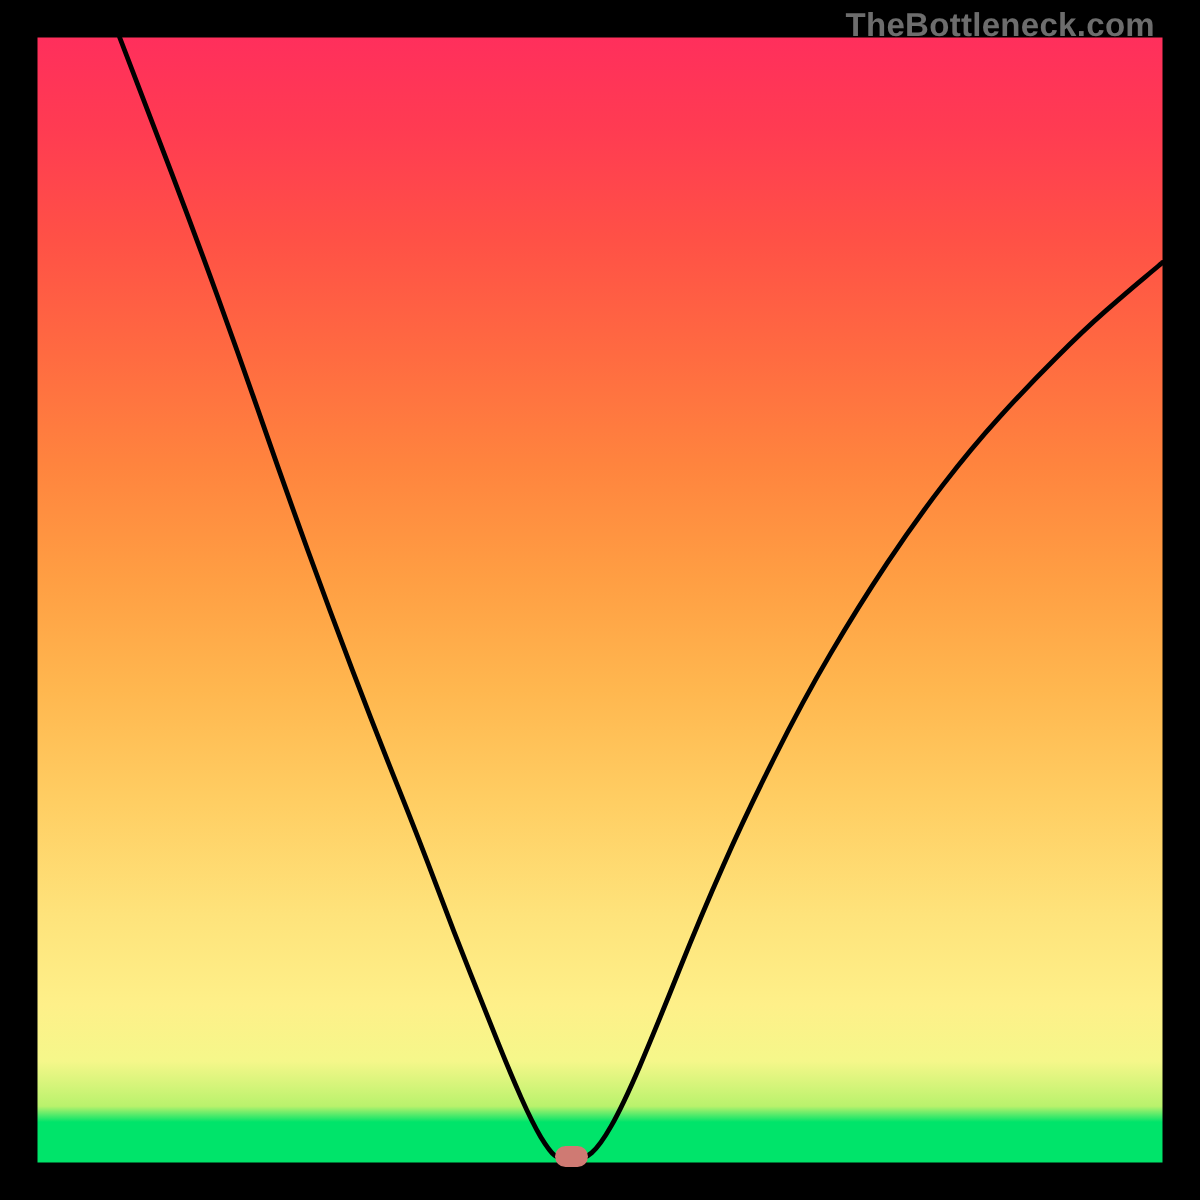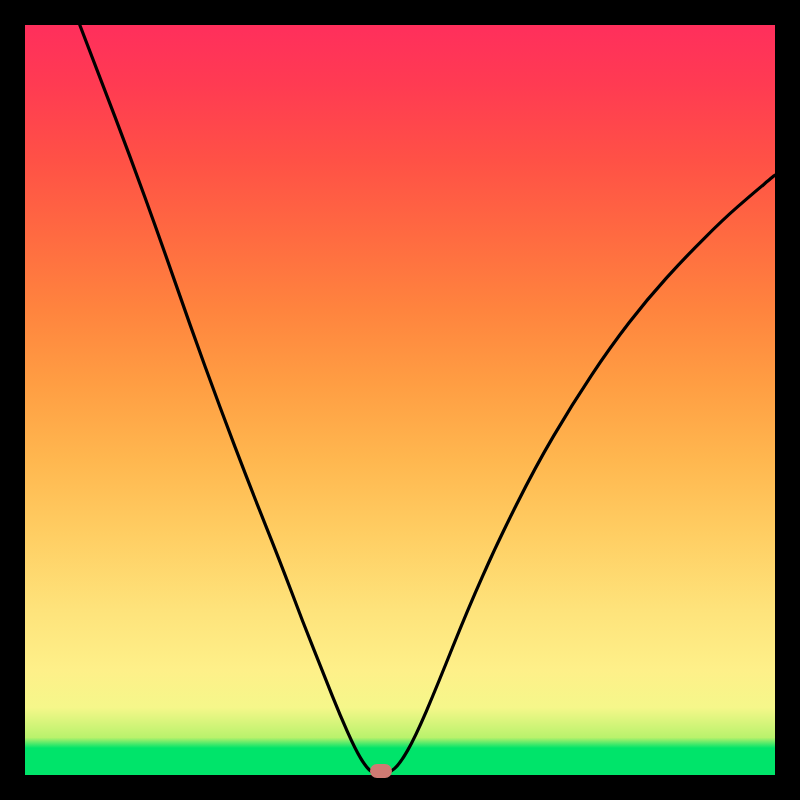--- a/index.html
+++ b/index.html
@@ -74,20 +74,21 @@
     border-radius: 8px;
     background: #cf7a73;
     transform: translate(-50%, -50%);
   }
 </style>
 </head>
 <body>
 
 <div class="frame">
 
+  <div class="watermark">TheBottleneck.com</div>
 
   <div class="plot-area">
 
     <svg class="curve" viewBox="0 0 750 750" preserveAspectRatio="none">
       <path id="curve-path" d="M 54.8 0.0 Q 75.0 52.5 90.0 91.9 Q 105.0 131.3 120.0 172.5 Q 135.0 213.8 150.0 256.9 Q 165.0 300.0 180.0 341.3 Q 195.0 382.5 210.0 421.9 Q 225.0 461.3 240.0 498.8 Q 255.0 536.3 266.3 566.3 Q 277.5 596.3 288.8 624.4 Q 300.0 652.5 307.5 671.3 Q 315.0 690.0 322.5 706.9 Q 330.0 723.8 335.6 733.1 Q 341.3 742.5 345.0 745.5 Q 348.8 748.5 356.3 748.5 Q 363.8 748.5 369.4 743.6 Q 375.0 738.8 382.5 725.6 Q 390.0 712.5 401.3 686.3 Q 412.5 660.0 427.5 622.5 Q 442.5 585.0 457.5 551.3 Q 472.5 517.5 491.3 480.0 Q 510.0 442.5 528.8 410.6 Q 547.5 378.8 566.3 350.6 Q 585.0 322.5 603.8 298.1 Q 622.5 273.8 641.3 253.1 Q 660.0 232.5 678.8 213.8 Q 697.5 195.0 712.5 181.9 Q 727.5 168.8 738.8 159.4 T 750.0 150.0"></path>
     </svg>
 
     <div class="marker" id="marker" style="left: 356.25px; top: 746.25px;"></div>
 
   </div>

